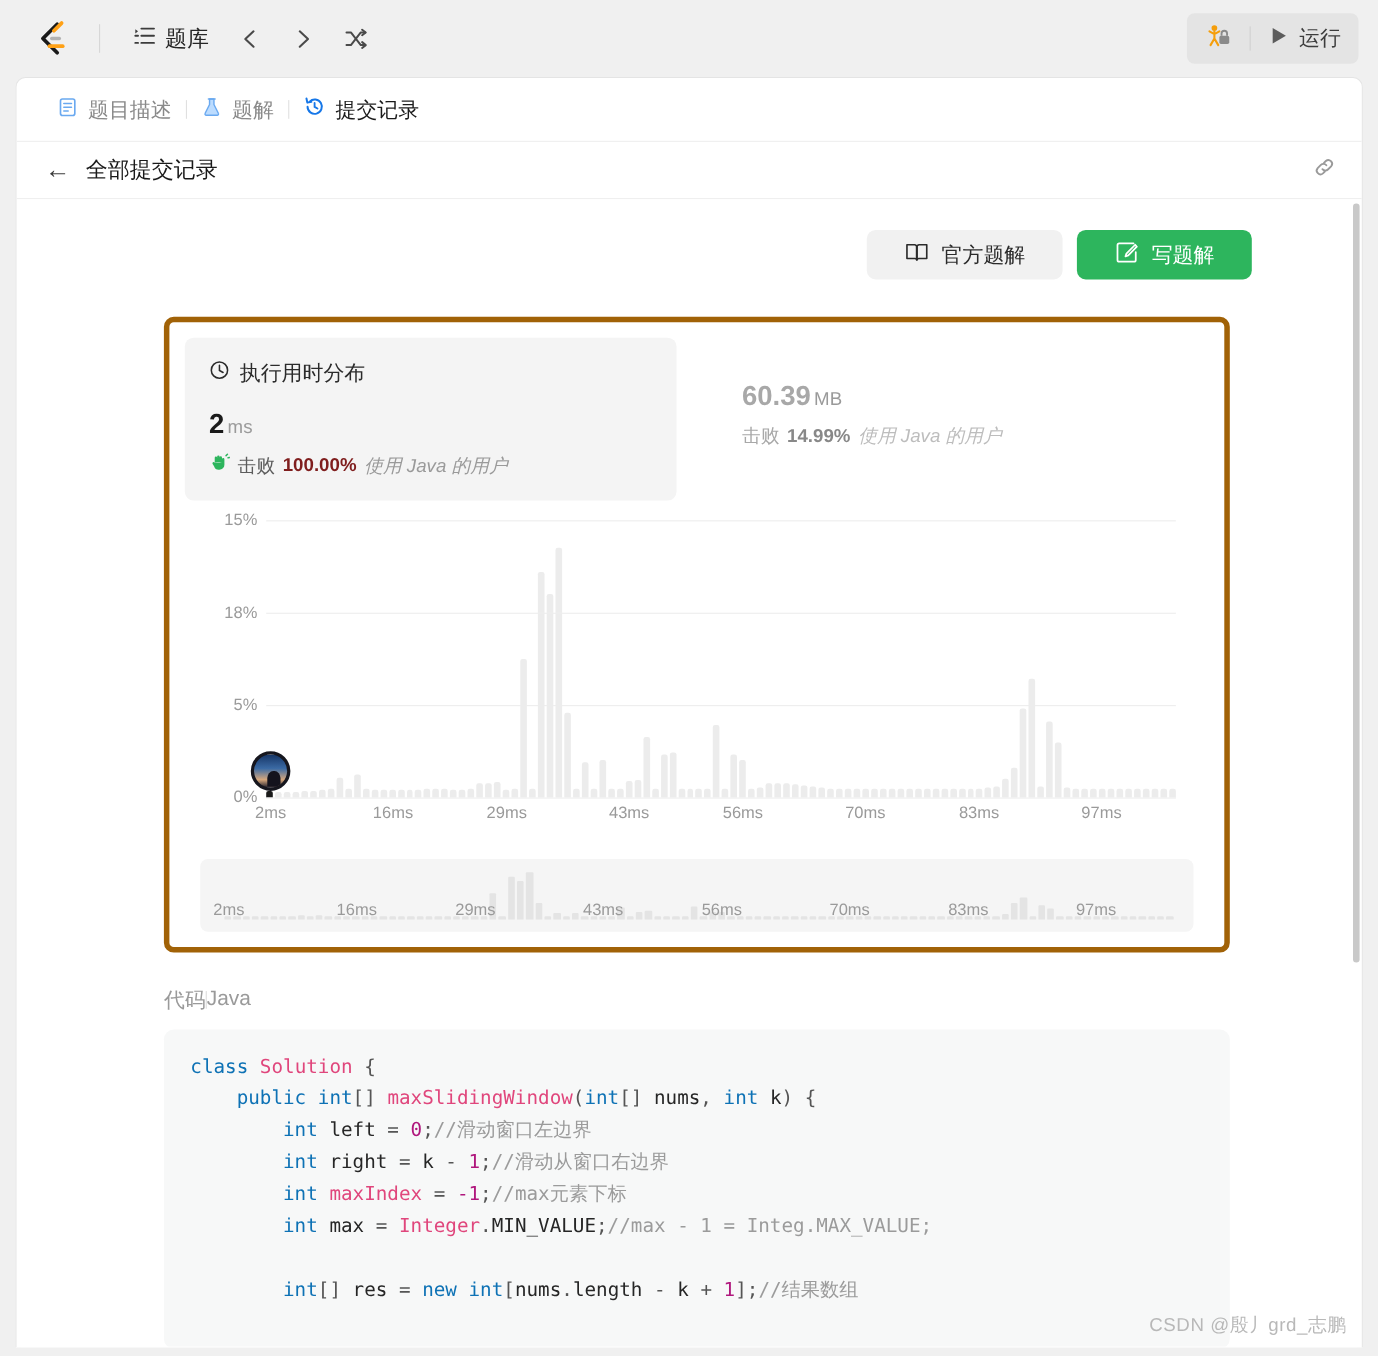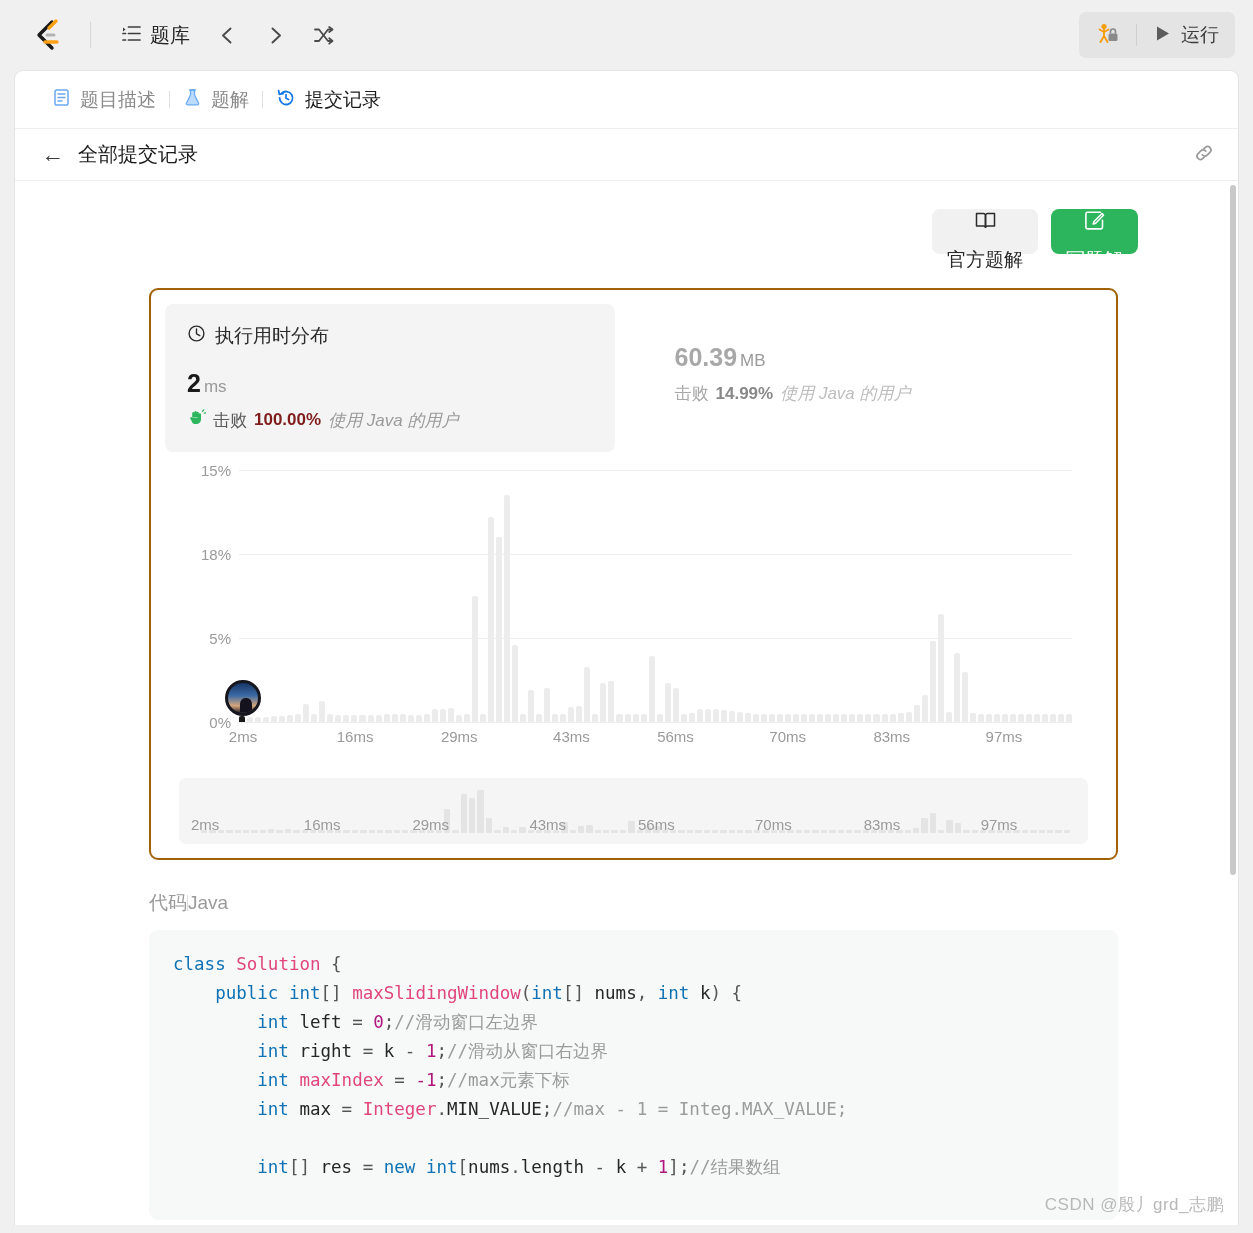--- a/index.html
+++ b/index.html
@@ -55,27 +55,27 @@
   .sub-head-row { display: flex; align-items: flex-start; padding: 28px 0 0 0; margin: 0 100px 0 134px; }
   .status { font-size: 26px; color: #1aa34a; font-weight: 400; letter-spacing: .5px; }
   .submitter { display: flex; align-items: center; gap: 9px; margin-top: 14px; }
   .avatar-sm { width: 22px; height: 22px; border-radius: 50%; background:
       linear-gradient(#1c3f72 0%, #3f6fa8 45%, #cf9e74 78%, #2a2a38 100%); position: relative; overflow: hidden; }
   .avatar-sm::after { content:""; position:absolute; left:7px; bottom:0; width:8px; height:10px;
       background:#12121c; border-radius: 40% 40% 0 0; }
   .sub-user { font-size: 16px; color: #1a1a1a; font-weight: 600; }
   .sub-time { font-size: 16px; color: #8c8c8c; }
   .head-btns { margin-left: auto; display: flex; gap: 13px; align-items: center; }
-  .btn { height: 45px; display: flex; align-items: center; gap: 11px; border-radius: 8px; padding: 0 15px; flex-direction: column; }
+  .btn { height: 45px; display: flex; align-items: center; gap: 11px; border-radius: 8px; padding: 0 34px; }
   .btn-grey { background: #f1f1f1; color: #2b2b2b; }
   .btn-green { background: #2db55d; color: #ffffff; }
   .btn-label { font-size: 19px; }
 
   
-  .stats-card { margin: 34px 120px 0 134px; border: 2px solid #a16207; border-radius: 9px; padding: 14px; }
+  .stats-card { margin: 34px 120px 0 134px; border: 5px solid #a16207; border-radius: 9px; padding: 14px; }
   .stat-row { display: flex; gap: 38px; }
   .stat { flex: 1; border-radius: 8px; padding: 19px 22px 20px 22px; }
   .stat.active { background: #f4f4f4; }
   .stat-title { display: flex; align-items: center; gap: 9px; font-size: 19px; color: #2b2b2b; }
   .stat.dim .stat-title { color: #a8a8a8; }
   .stat-value { margin-top: 20px; font-size: 25px; font-weight: 700; color: #1a1a1a; }
   .stat.dim .stat-value { color: #a8a8a8; }
   .stat-unit { font-size: 17px; font-weight: 400; color: #9a9a9a; margin-left: 3px; }
   .stat-beat { margin-top: 10px; font-size: 17px; color: #5c5c5c; display: flex; align-items: center; gap: 7px; }
   .stat.dim .stat-beat { color: #a8a8a8; }

